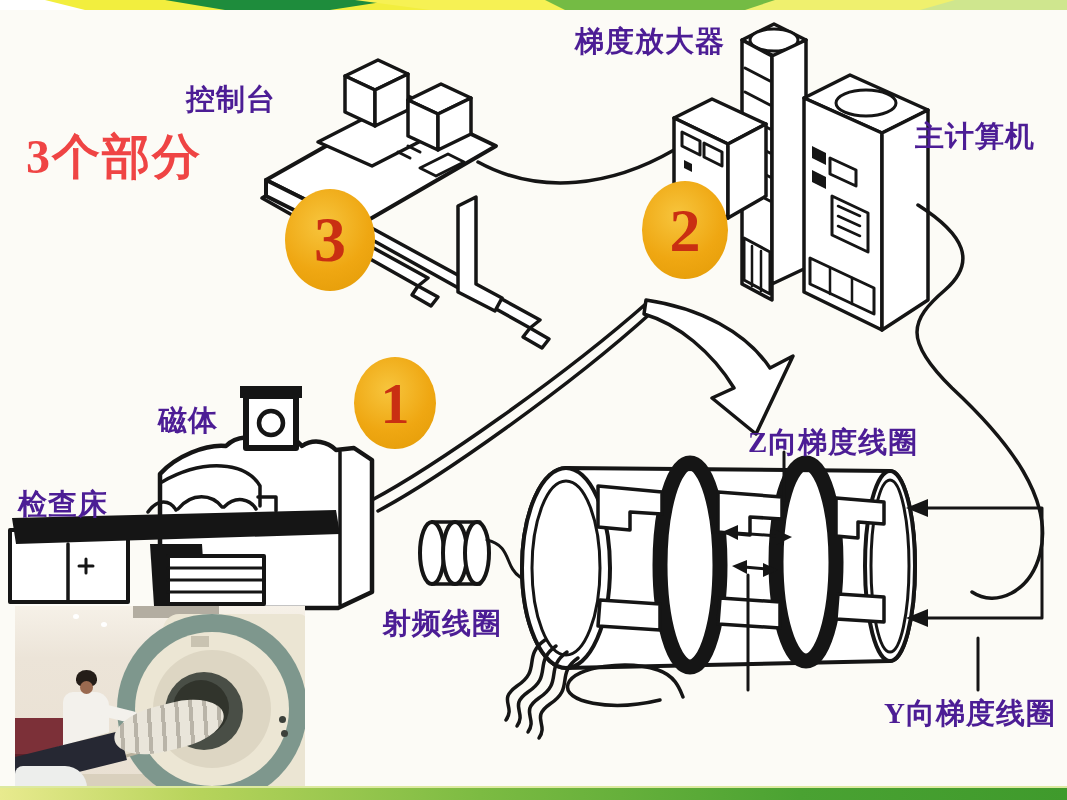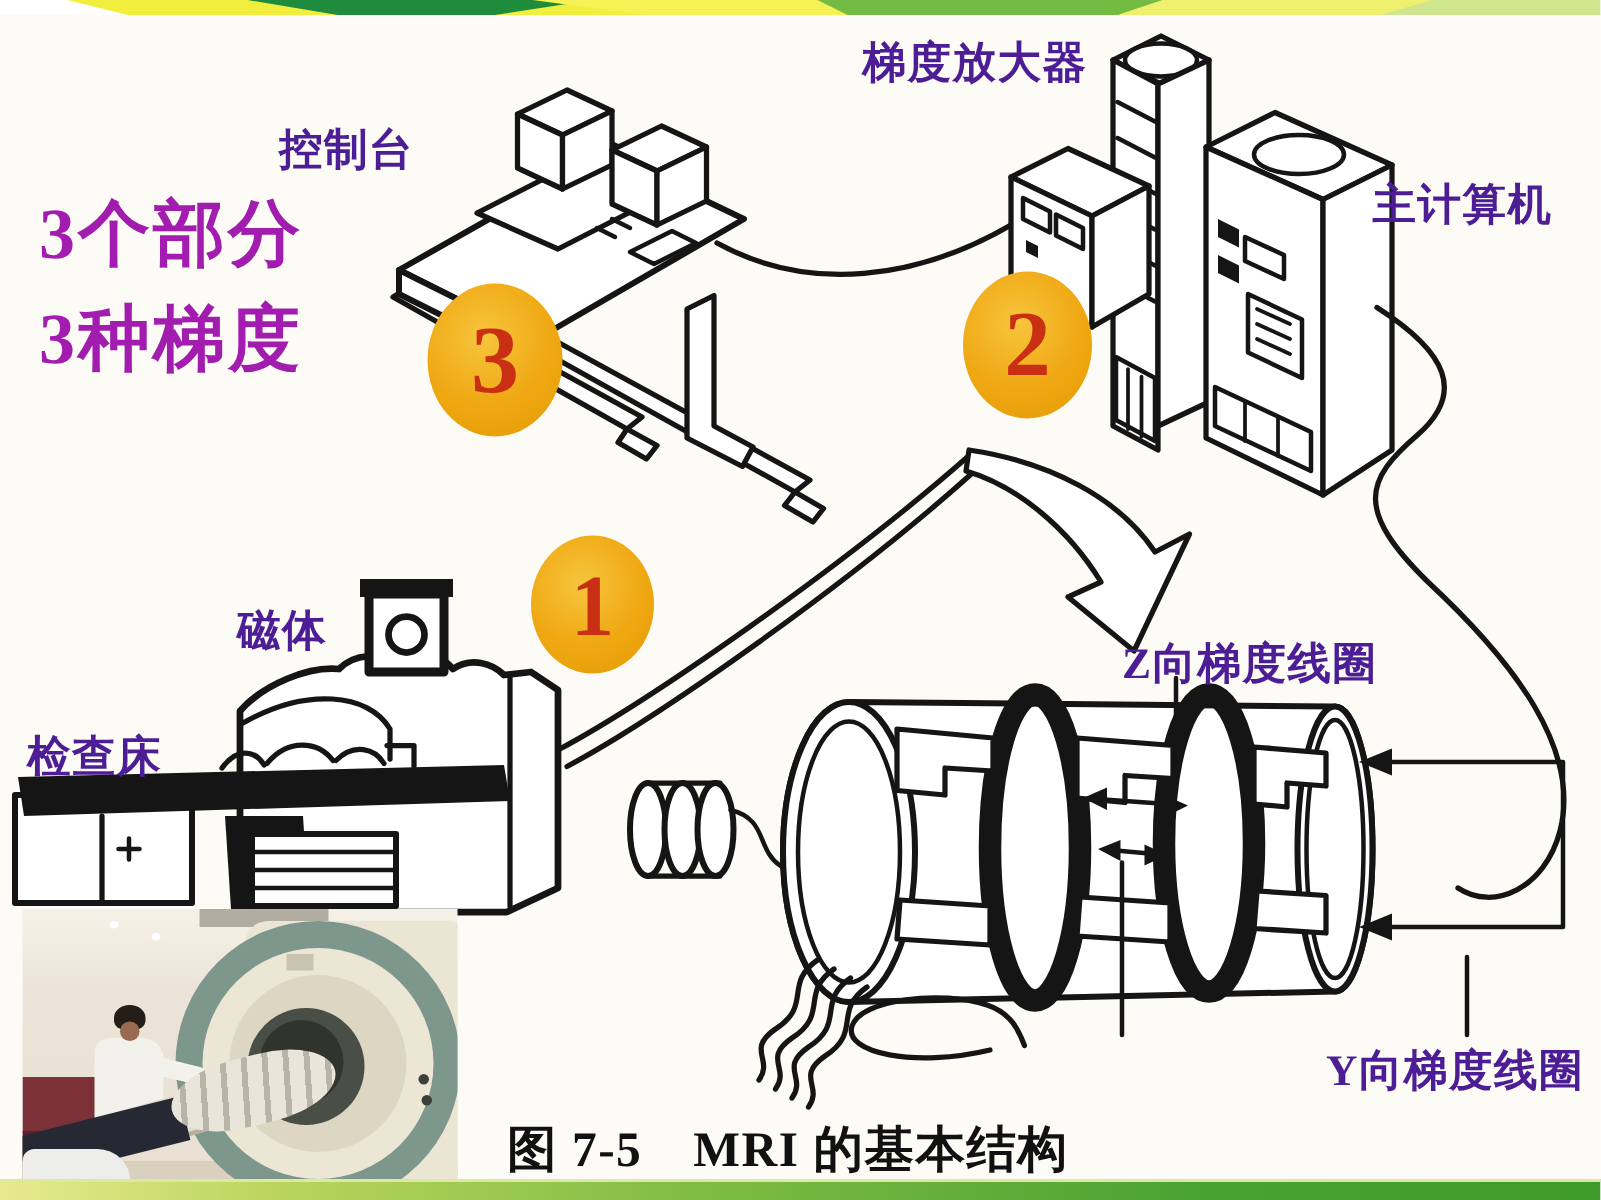--- a/index.html
+++ b/index.html
@@ -5,21 +5,21 @@
   html,body{margin:0;padding:0;}
   #stage{position:relative;width:1067px;height:800px;background:#fcfbf6;overflow:hidden;
          font-family:"Liberation Serif","DejaVu Serif",serif;}
   .abs{position:absolute;}
   
   #top-stripe{left:0;top:0;width:1067px;height:10px;}
   #bottom-bar{left:0;top:786px;width:1067px;height:14px;
     background:linear-gradient(90deg,#e8ea8e 0%,#b8d45c 18%,#7cbb42 45%,#4aa232 75%,#3f9a2c 100%);
     box-shadow:inset 0 2px 0 #dcE9a0;}
   
-  .intro-line{display:block;font-size:48px;font-weight:700;color:#a21caf;height:70px;line-height:62px;
+  .intro-line{display:block;font-size:48px;font-weight:700;color:#ef4444;height:70px;line-height:62px;
     letter-spacing:2px;white-space:nowrap;}
   #intro-block{left:26px;top:126px;}
   
   .label{font-size:29px;font-weight:700;color:#4c1d95;white-space:nowrap;letter-spacing:1px;}
   
   .badge{border-radius:50%;display:flex;align-items:center;justify-content:center;
     background:radial-gradient(circle at 42% 35%, #f7c53d 0%, #efa712 55%, #e29a06 100%);
     color:#c92f12;font-weight:700;}
   
   #caption{left:338px;top:744px;font-size:33px;font-weight:700;color:#111;white-space:nowrap;letter-spacing:1px;}
@@ -209,31 +209,30 @@
     <div class="p ph-tech-hair"></div>
     <div class="p ph-tech-face"></div>
     <div class="p ph-bed"></div>
     <div class="p ph-legs"></div>
     <div class="p ph-blanket"></div>
     <div class="p ph-sheet"></div>
   </div>
 
   <div id="intro-block" class="abs">
     <span class="intro-line">3个部分</span>
-    <span class="intro-line">3种梯度</span>
   </div>
 
   <div class="abs label" style="left:186px;top:80px">控制台</div>
   <div class="abs label" style="left:575px;top:22px">梯度放大器</div>
   <div class="abs label" style="left:915px;top:117px">主计算机</div>
   <div class="abs label" style="left:158px;top:401px">磁体</div>
   <div class="abs label" style="left:18px;top:485px">检查床</div>
+  <div class="abs label" style="left:382px;top:604px">射频线圈</div>
   <div class="abs label" style="left:748px;top:423px">Z向梯度线圈</div>
   <div class="abs label" style="left:884px;top:694px">Y向梯度线圈</div>
 
   <div class="abs badge" style="left:354px;top:357px;width:82px;height:92px;font-size:58px">1</div>
   <div class="abs badge" style="left:642px;top:181px;width:86px;height:98px;font-size:62px">2</div>
   <div class="abs badge" style="left:285px;top:189px;width:90px;height:102px;font-size:64px">3</div>
 
-  <div id="caption" class="abs">图 7-5　MRI 的基本结构</div>
 
   <div id="bottom-bar" class="abs"></div>
 </div>
 
 </body></html>

